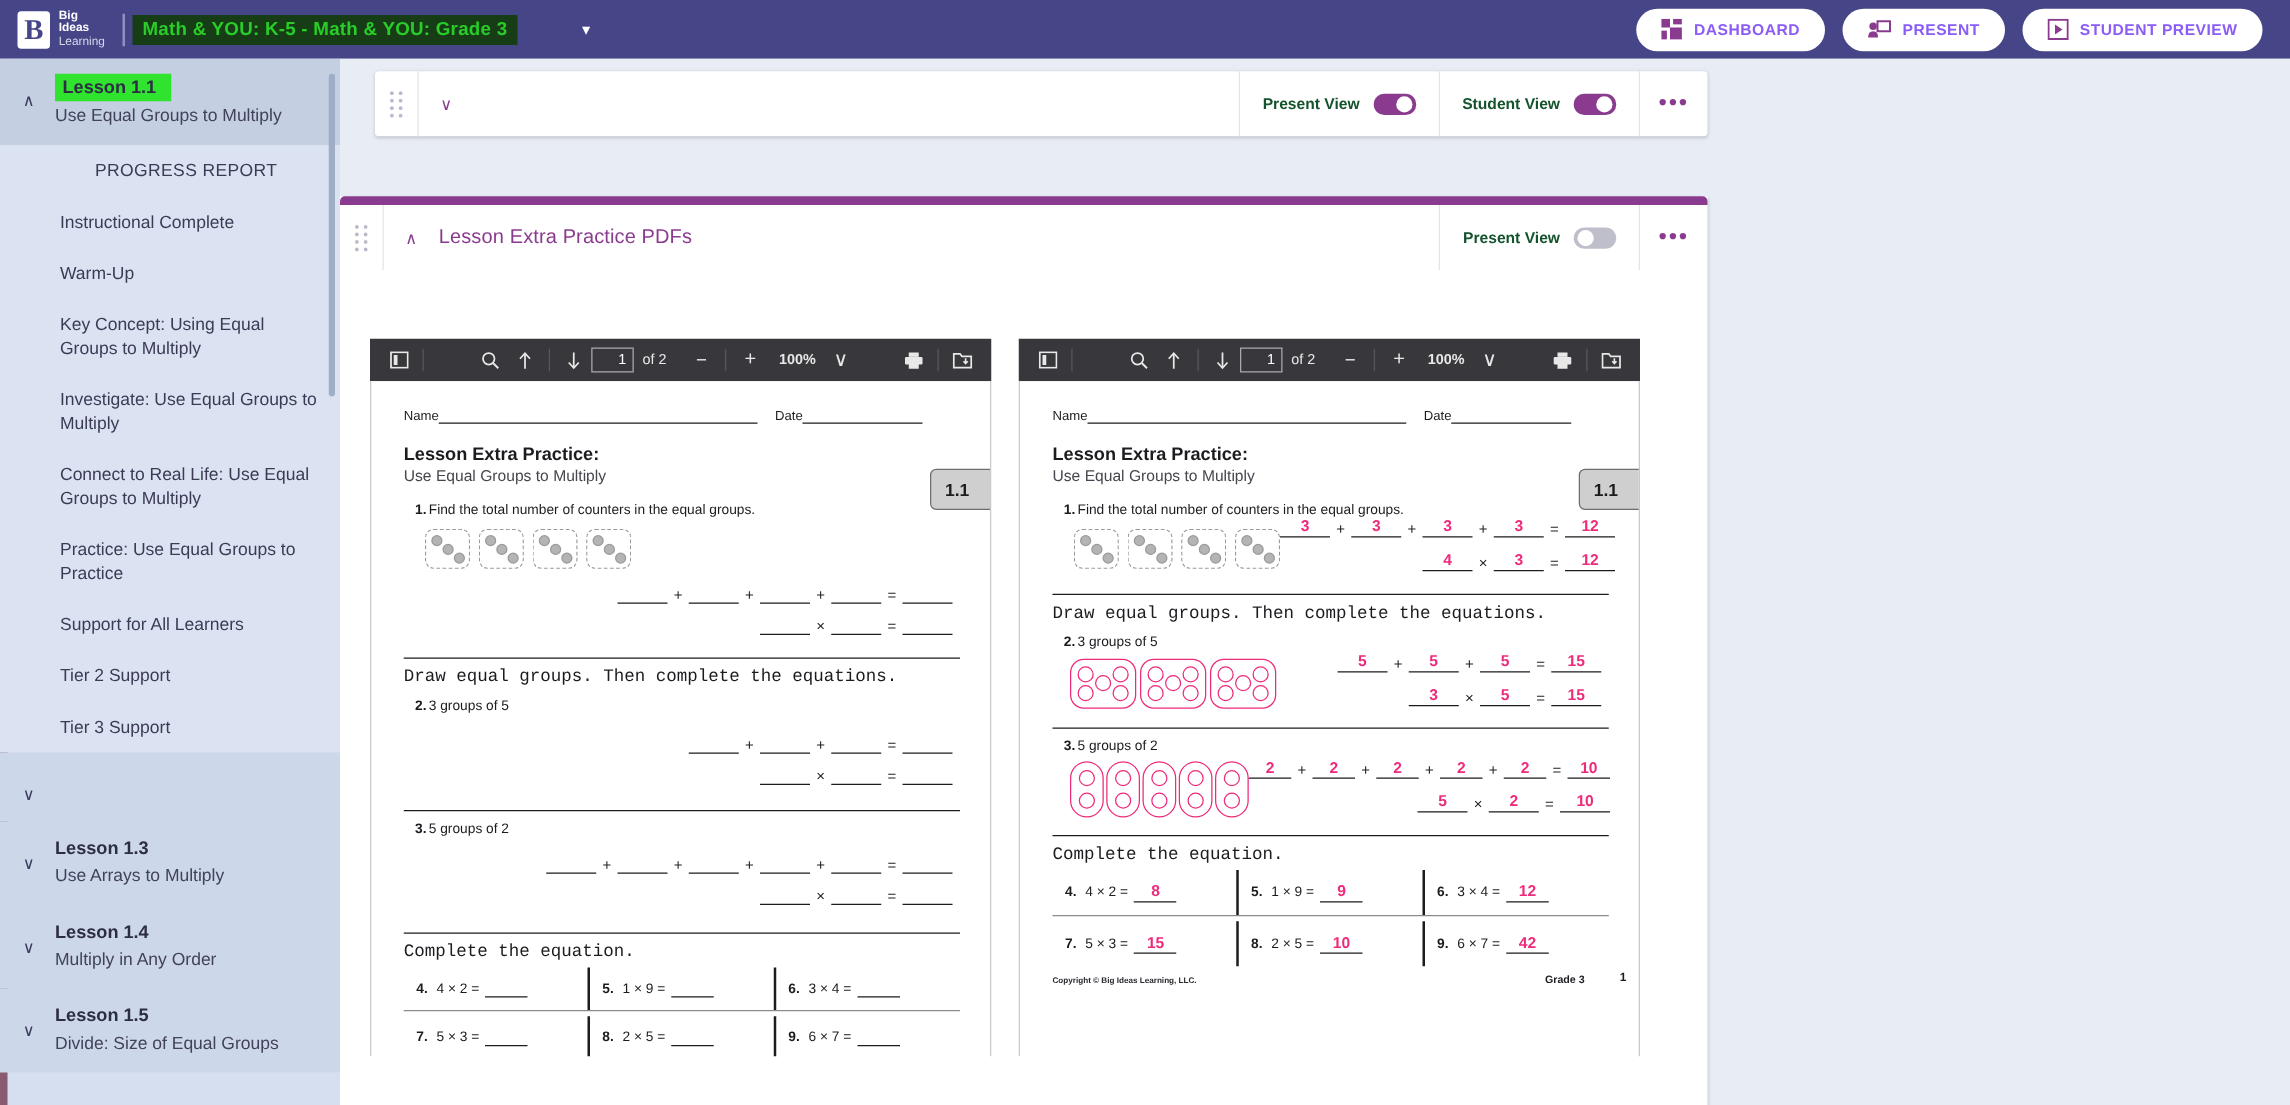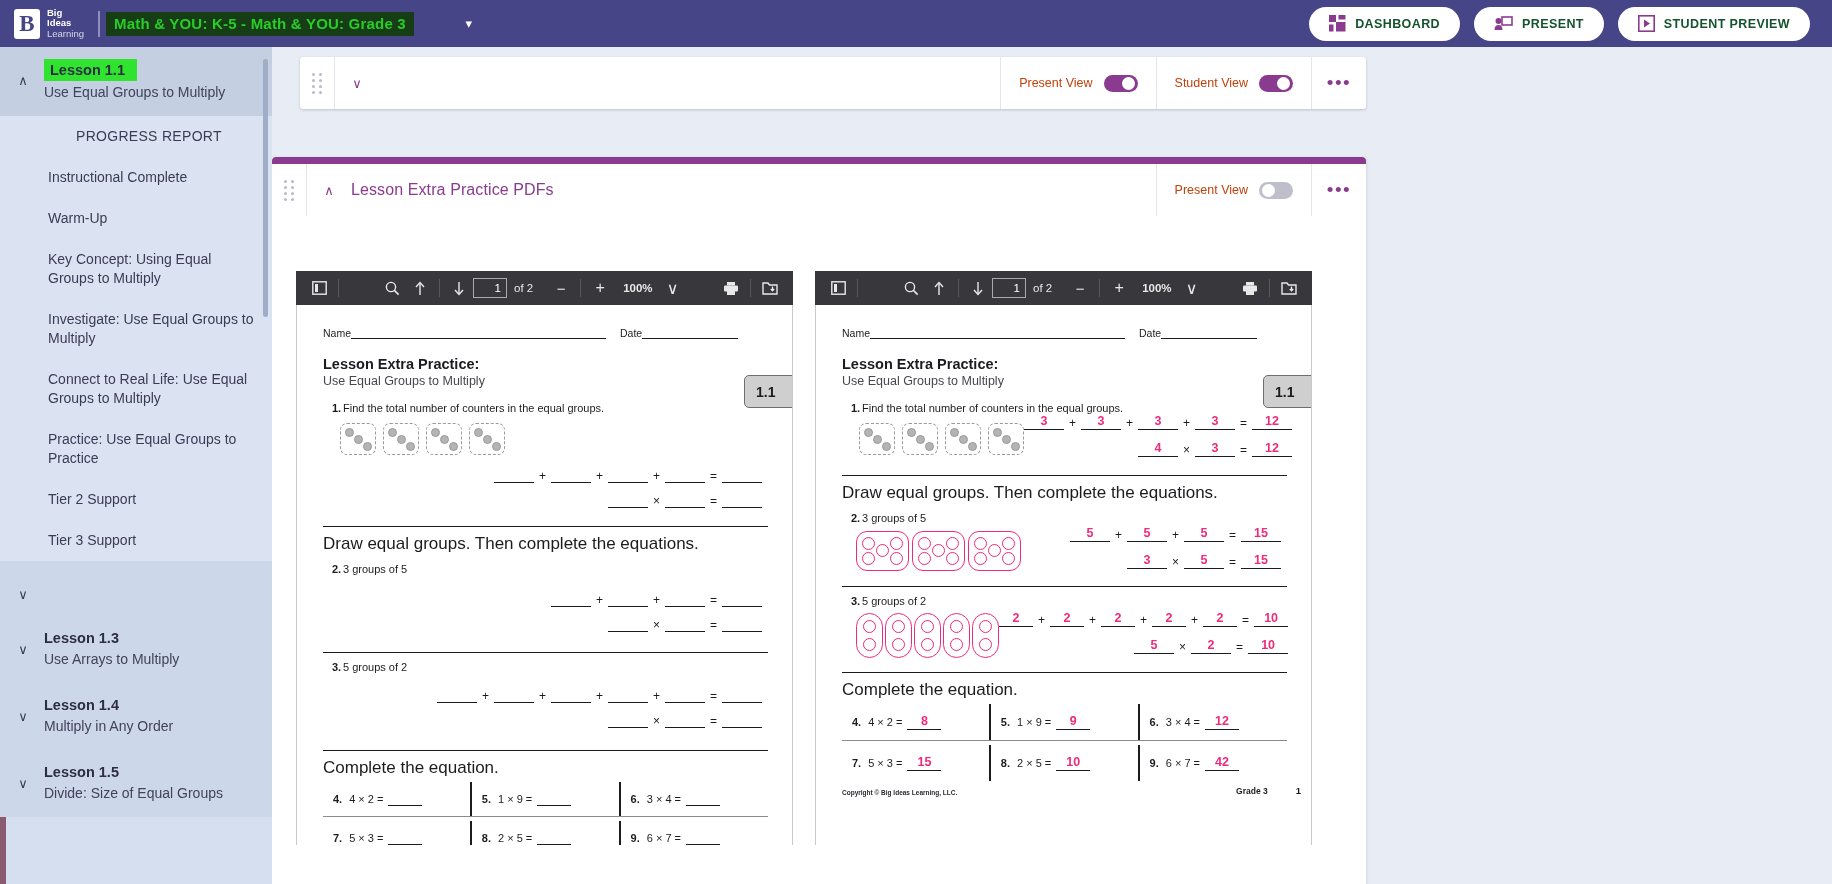--- a/index.html
+++ b/index.html
@@ -36,21 +36,21 @@
   }
   .title-caret {
     margin-left: 46px; color: #ffffff; font-size: 13px; cursor: pointer;
     width: 18px; text-align: center;
   }
 
   .top-actions { margin-left: auto; display: flex; gap: 14px; padding-right: 22px; }
   .top-btn {
     background: #ffffff; border-radius: 22px; height: 34px; padding: 0 20px;
     display: flex; align-items: center; gap: 9px; cursor: pointer;
-    color: #14532d; font-size: 12.5px; font-weight: bold; letter-spacing: .4px;
+    color: #8b5cf6; font-size: 12.5px; font-weight: bold; letter-spacing: .4px;
     border: none;
   }
   .top-btn svg { display: block; }
 
   
   .sidebar {
     position: absolute; top: 47px; left: 0; width: 272px; height: 837px;
     background: #d6dff0; overflow: hidden;
   }
   .sb-rail { position: absolute; left: 0; top: 0; width: 6px; height: 100%; background: #8a5a70; }
@@ -110,21 +110,21 @@
   .card-chev {
     width: 44px; text-align: center; color: #8b3b8f; font-size: 13px; cursor: pointer;
   }
   .card-title {
     font-size: 16px; color: #8b3b8f; font-weight: normal; letter-spacing: .1px;
   }
   .head-right { margin-left: auto; display: flex; align-items: center; height: 52px; }
   .toggle-cell {
     display: flex; align-items: center; gap: 11px; padding: 0 18px; height: 52px;
   }
-  .toggle-label { font-size: 12.5px; color: #c2410c; white-space: nowrap; }
+  .toggle-label { font-size: 12.5px; color: #14532d; white-space: nowrap; font-weight: bold; }
   .switch { width: 34px; height: 17px; border-radius: 9px; position: relative; cursor: pointer; }
   .switch.on { background: #8b3b8f; }
   .switch.off { background: #bfbfcb; }
   .switch .knob {
     position: absolute; top: 2px; width: 13px; height: 13px; border-radius: 50%;
     background: #ffffff;
   }
   .switch.on .knob { right: 3px; }
   .switch.off .knob { left: 3px; }
   .kebab {
@@ -196,21 +196,21 @@
   .blank.sm { width: 34px; }
   .op { font-size: 12px; padding: 0 1px; }
   .ans {
     display: inline-block; border-bottom: 1.3px solid #1c1c20; min-width: 40px; height: 16px;
     color: #ee2a7b; font-weight: bold; font-size: 12.5px; text-align: center;
   }
   .ans.sm { min-width: 34px; }
 
   .hr-thick { border-top: 1.6px solid #1c1c20; margin: 14px 0 0 0; }
   .hr-med { border-top: 1.3px solid #8c8c8c; margin: 0; }
-  .instr { font-size: 17px; margin-top: 7px; }
+  .instr { font-size: 14px; margin-top: 7px; font-family: Liberation Mono, monospace; }
 
   
   .groups5 { display: flex; gap: 3px; margin: 7px 0 0 14px; }
   .grp5 {
     width: 53px; height: 40px; border: 1.7px solid #ee2a7b; border-radius: 11px;
     position: relative;
   }
   .oc { position: absolute; width: 13px; height: 13px; border: 1.7px solid #ee2a7b; border-radius: 50%; }
   .g5a { left: 5px; top: 5px; } .g5b { right: 5px; top: 5px; }
   .g5c { left: 19px; top: 12px; } .g5d { left: 5px; bottom: 5px; } .g5e { right: 5px; bottom: 5px; }
@@ -298,20 +298,21 @@
     </div>
 
     <div class="sb-group">
       <div class="sb-item center">PROGRESS REPORT</div>
       <div class="sb-item">Instructional Complete</div>
       <div class="sb-item">Warm-Up</div>
       <div class="sb-item">Key Concept: Using Equal Groups to Multiply</div>
       <div class="sb-item">Investigate: Use Equal Groups to Multiply</div>
       <div class="sb-item">Connect to Real Life: Use Equal Groups to Multiply</div>
       <div class="sb-item">Practice: Use Equal Groups to Practice</div>
+      <div class="sb-item">Support for All Learners</div>
       <div class="sb-item">Tier 2 Support</div>
       <div class="sb-item">Tier 3 Support</div>
     </div>
 
     <div class="lesson-head sub">
       <div class="chev">∨</div>
     </div>
     <div class="lesson-head sub">
       <div class="chev">∨</div>
       <div class="lesson-txt">

